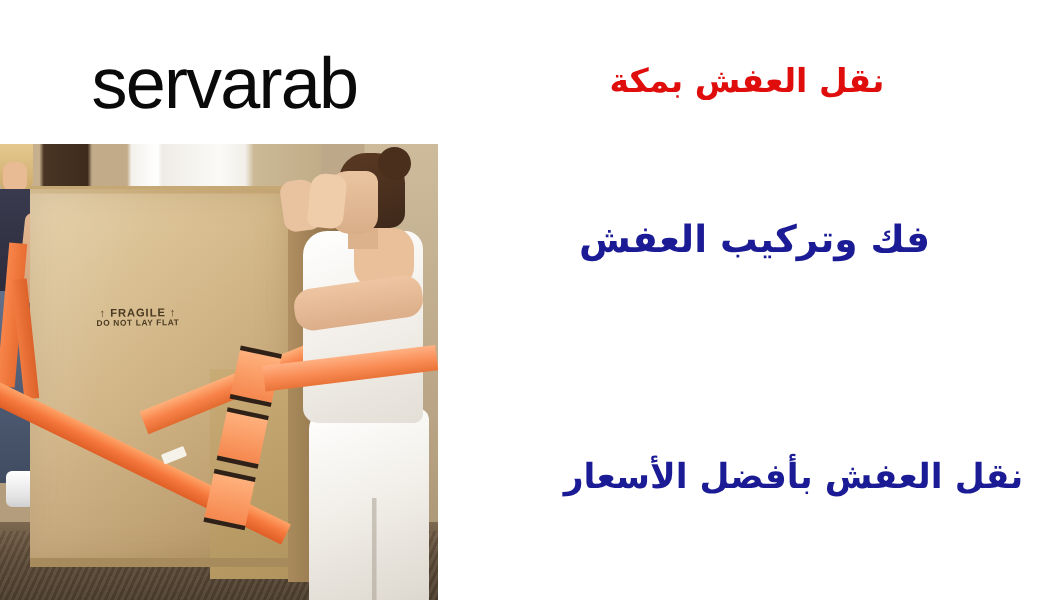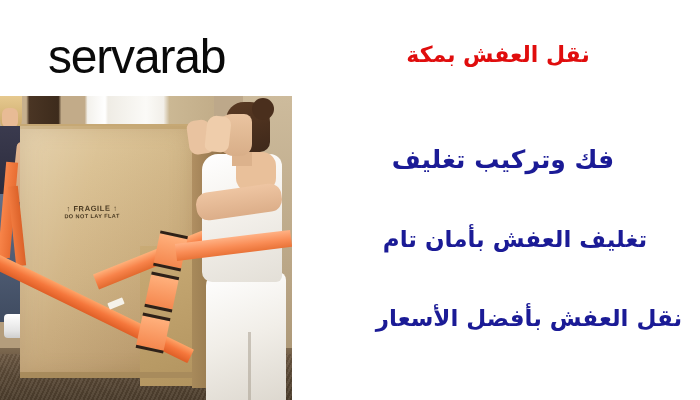--- a/index.html
+++ b/index.html
@@ -21,21 +21,21 @@
   #logo-area {
     position: absolute;
     left: 0px;
     top: 0px;
     width: 330px;
     height: 96px;
     background: #ffffff;
   }
   #logo-text {
     position: absolute;
-    left: 48px;
+    left: 61px;
     top: 33px;
     font-family: "Liberation Sans", "DejaVu Sans", sans-serif;
     font-size: 48px;
     font-weight: 400;
     letter-spacing: -1.2px;
     color: #0a0a0a;
     line-height: 1;
     white-space: nowrap;
   }
 
@@ -368,18 +368,17 @@
     <div class="ph p2-face"></div>
     <div class="ph p2-arm"></div>
     <div class="ph strap-arm"></div>
     <div class="ph p2-hand-a"></div>
     <div class="ph p2-hand-b"></div>
 
   </div>
 
   <div id="text-col">
     <div class="head-line" id="line-red">نقل العفش بمكة</div>
-    <div class="head-line" id="line-b1">فك وتركيب تغليف</div>
-    <div class="head-line" id="line-b2">تغليف العفش بأمان تام</div>
+    <div class="head-line" id="line-b1">فك وتركيب العفش</div>
     <div class="head-line" id="line-b3">نقل العفش بأفضل الأسعار</div>
   </div>
 
 </div>
 
 </body></html>

